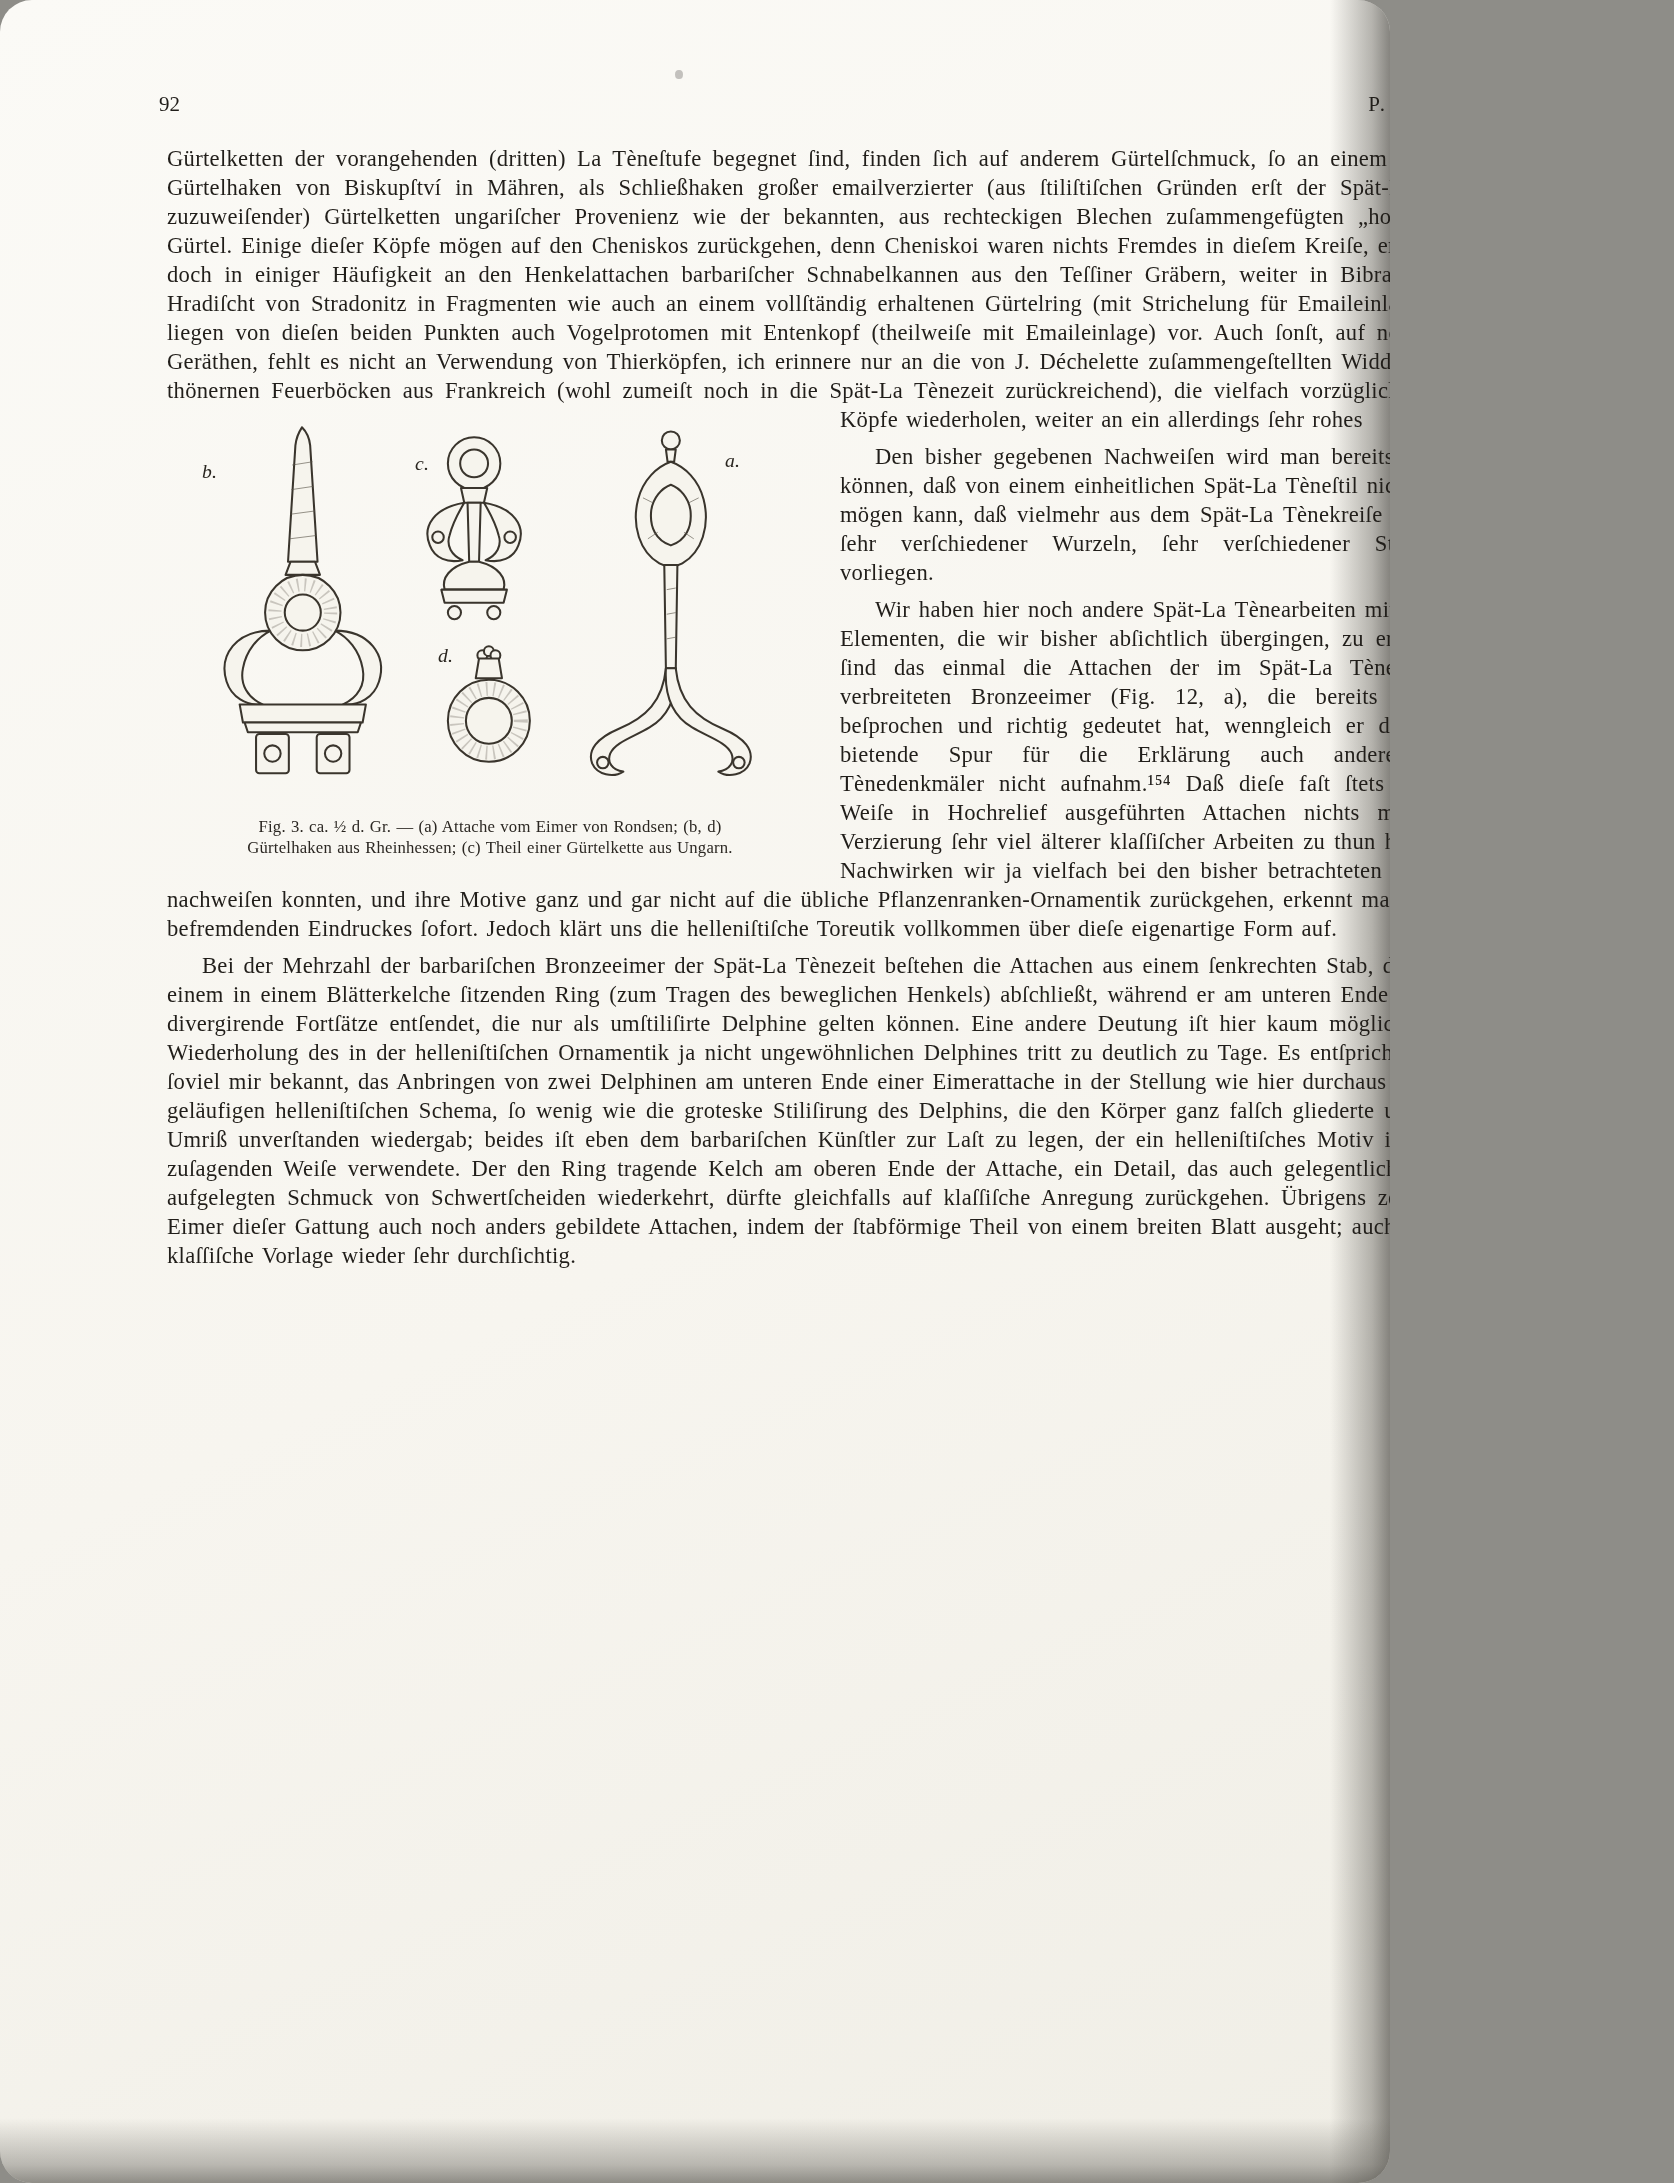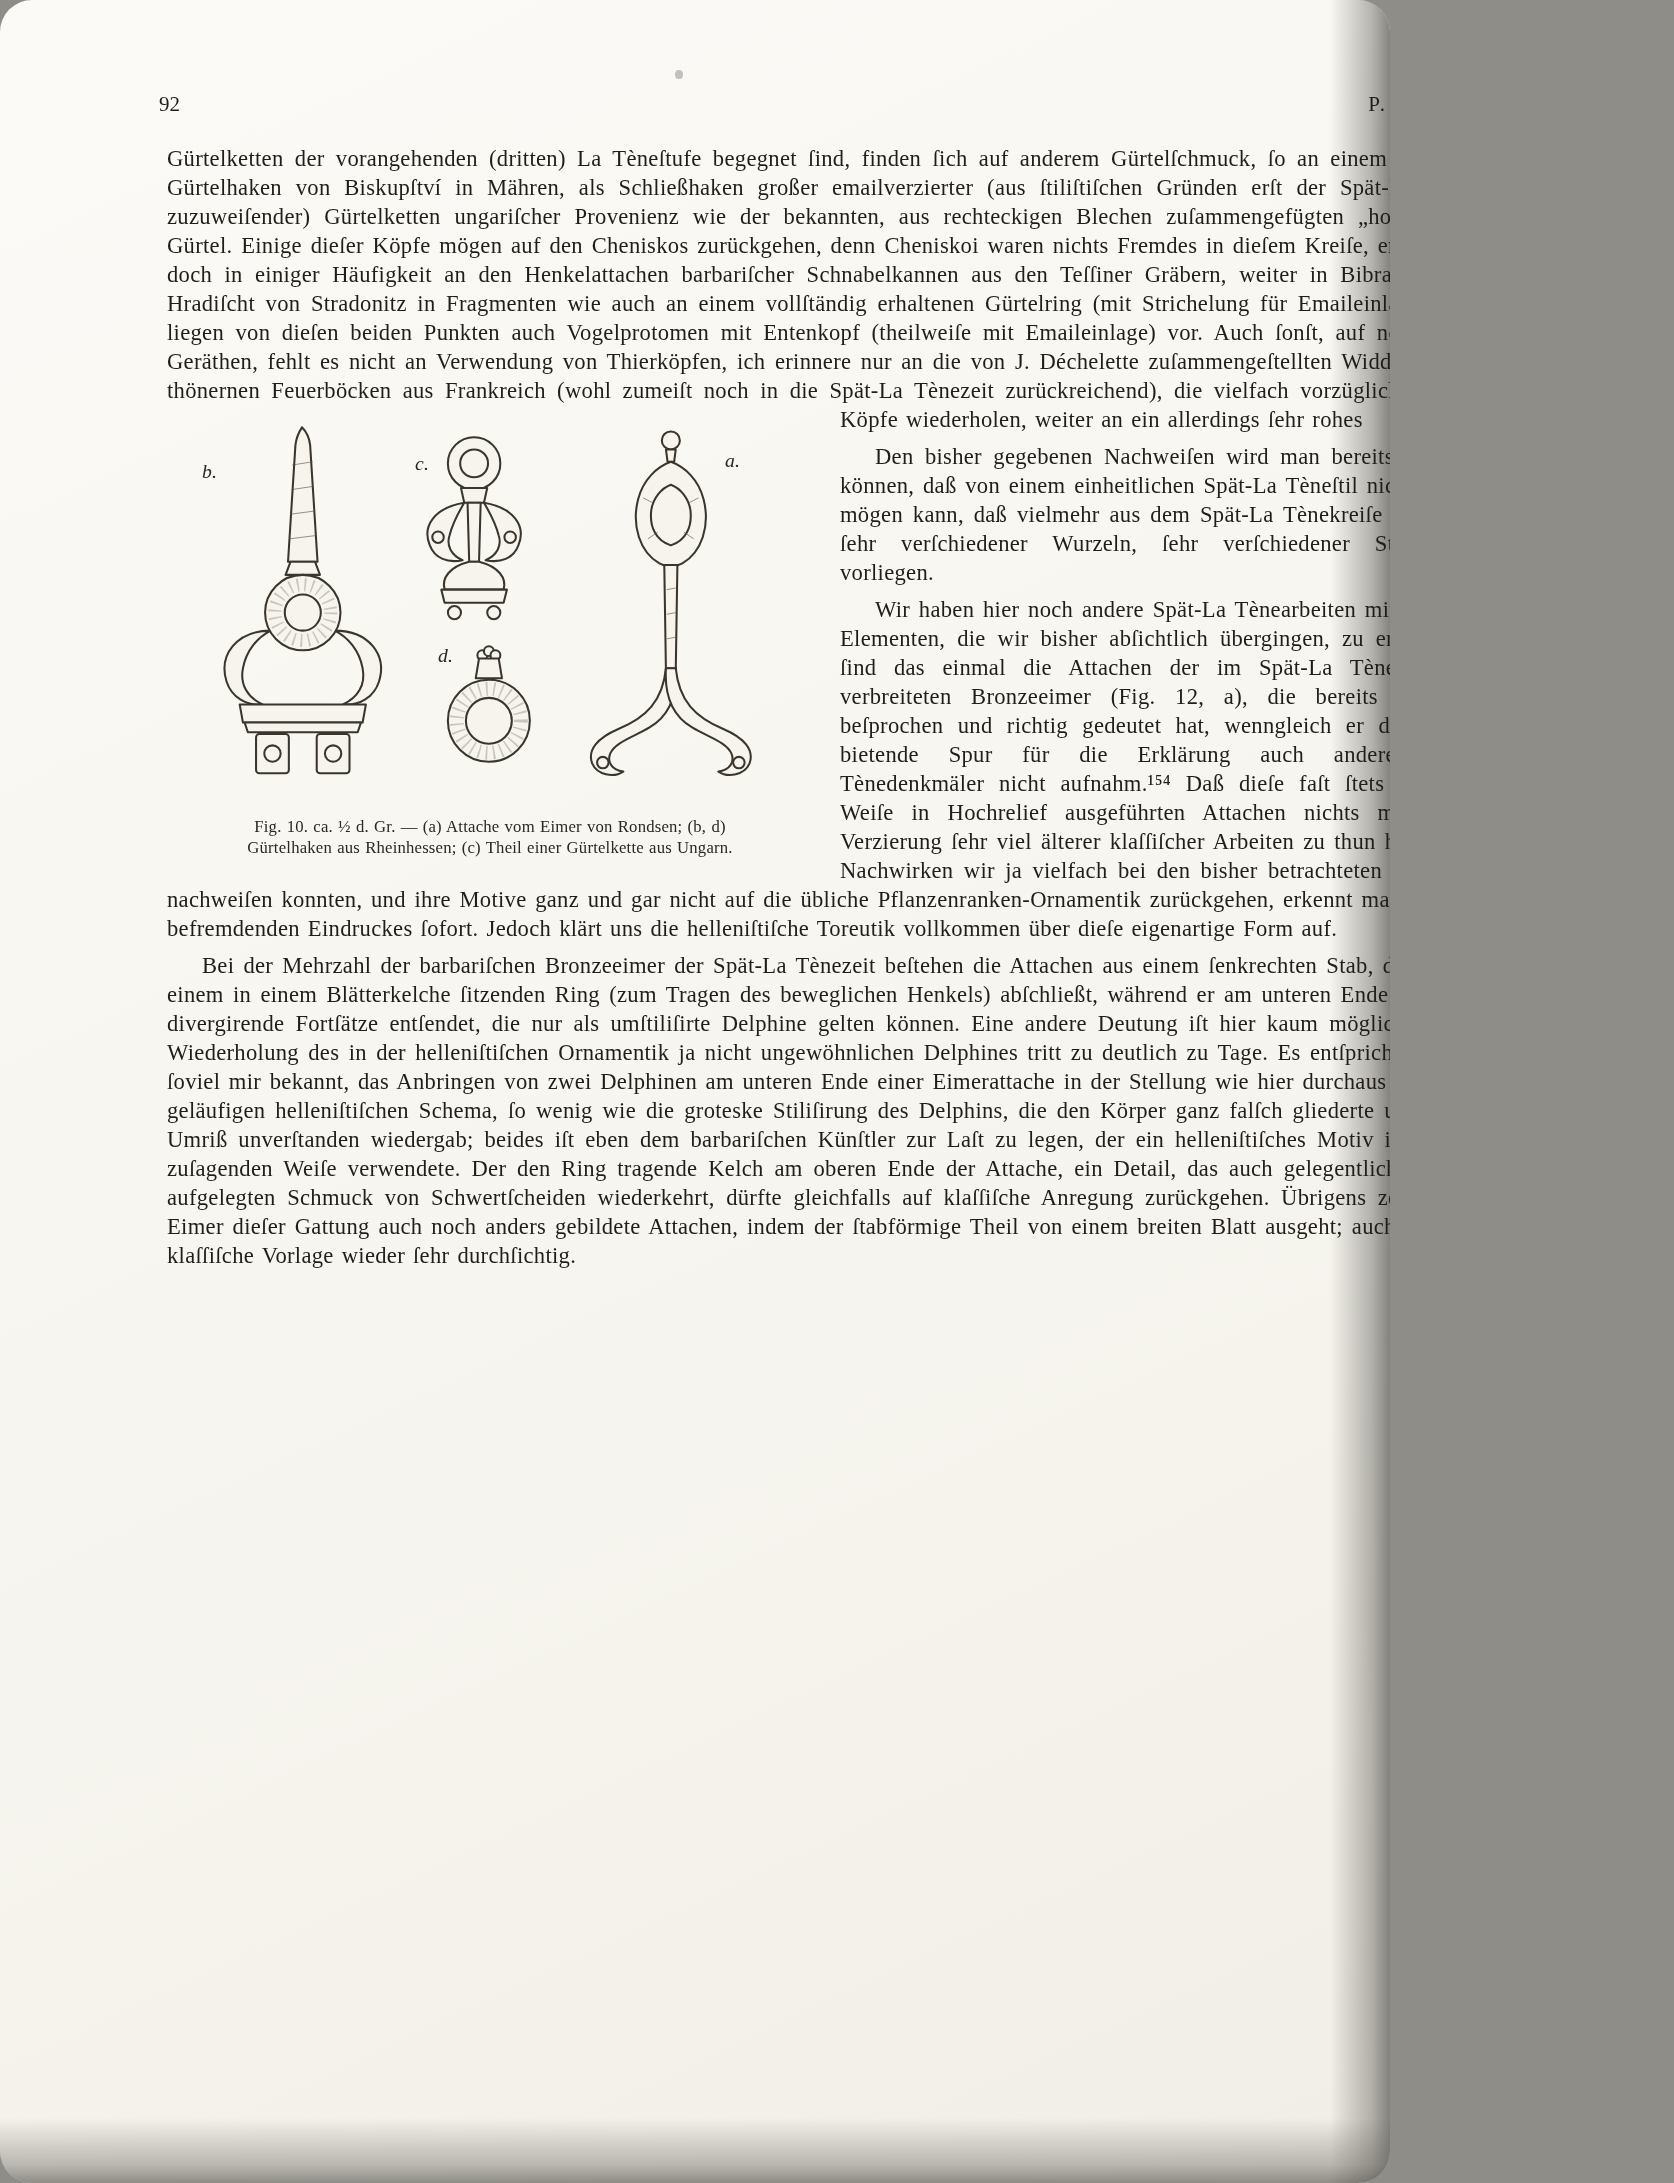--- a/index.html
+++ b/index.html
@@ -119,21 +119,21 @@
             <path class="fig-shape" d="M600 56 C583 62 566 78 560 102 C552 134 562 166 586 180 C595 185 605 185 614 180 C638 166 648 134 640 102 C634 78 617 62 600 56 Z"></path>
             <path class="fig-shape" d="M600 84 C611 88 622 100 624 116 C626 136 618 152 600 158 C582 152 574 136 576 116 C578 100 589 88 600 84 Z"></path>
             <path class="hatch" d="M566 100 L578 106 M634 100 L622 106 M572 150 L584 142 M628 150 L616 142"></path>
             <path class="fig-shape" d="M592 182 L608 182 L606 310 L594 310 Z"></path>
             <path class="hatch" d="M595 212 L606 210 M595 242 L606 240 M595 272 L606 270"></path>
             <path class="fig-shape" d="M594 308 C590 348 570 368 536 382 C510 393 498 408 504 424 C510 438 530 442 542 434 C528 432 522 422 526 412 C532 398 554 392 574 380 C598 366 608 342 606 308 Z"></path>
             <path class="fig-shape" d="M606 308 C610 348 630 368 664 382 C690 393 702 408 696 424 C690 438 670 442 658 434 C672 432 678 422 674 412 C668 398 646 392 626 380 C602 366 592 342 594 308 Z"></path>
             <circle class="fig-shape" cx="517" cy="423" r="7"></circle>
             <circle class="fig-shape" cx="683" cy="423" r="7"></circle>
           </svg>
-            <span class="figcaption">Fig. 10. ca. ½ d. Gr. — (a) Attache vom Eimer von Rondsen; (b, d) Gürtelhaken aus Rheinhessen; (c) Theil einer Gürtelkette aus Ungarn.</span>
+            <span class="figcaption">Fig. 3. ca. ½ d. Gr. — (a) Attache vom Eimer von Rondsen; (b, d) Gürtelhaken aus Rheinhessen; (c) Theil einer Gürtelkette aus Ungarn.</span>
           </span> </p>
 
       <p class="para indent">Den bisher gegebenen Nachweiſen wird man bereits entnehmen können, daß von einem einheitlichen Spät-La Tèneſtil nicht die Rede mögen kann, daß vielmehr aus dem Spät-La Tènekreiſe Äußerungen ſehr verſchiedener Wurzeln, ſehr verſchiedener Stilrichtungen vorliegen.</p>
       <p class="para indent">Wir haben hier noch andere Spät-La Tènearbeiten mit figürlichen Elementen, die wir bisher abſichtlich übergingen, zu erwähnen. Es ſind das einmal die Attachen der im Spät-La Tènekreiſe weit verbreiteten Bronzeeimer (Fig. 12, a), die bereits H. Willers beſprochen und richtig gedeutet hat, wenngleich er die ſich hier bietende Spur für die Erklärung auch anderer Spät-La Tènedenkmäler nicht aufnahm.¹⁵⁴ Daß dieſe faſt ſtets in gleicher Weiſe in Hochrelief ausgeführten Attachen nichts mit figuraler Verzierung ſehr viel älterer klaſſiſcher Arbeiten zu thun haben, deren Nachwirken wir ja vielfach bei den bisher betrachteten Denkmälern nachweiſen konnten, und ihre Motive ganz und gar nicht auf die übliche Pflanzenranken-Ornamentik zurückgehen, erkennt man trotz ihres befremdenden Eindruckes ſofort. Jedoch klärt uns die helleniſtiſche Toreutik vollkommen über dieſe eigenartige Form auf.</p>
       <p class="para indent">Bei der Mehrzahl der barbariſchen Bronzeeimer der Spät-La Tènezeit beſtehen die Attachen aus einem ſenkrechten Stab, der oben mit einem in einem Blätterkelche ſitzenden Ring (zum Tragen des beweglichen Henkels) abſchließt, während er am unteren Ende zwei lange, divergirende Fortſätze entſendet, die nur als umſtiliſirte Delphine gelten können. Eine andere Deutung iſt hier kaum möglich, denn die Wiederholung des in der helleniſtiſchen Ornamentik ja nicht ungewöhnlichen Delphines tritt zu deutlich zu Tage. Es entſpricht allerdings, ſoviel mir bekannt, das Anbringen von zwei Delphinen am unteren Ende einer Eimerattache in der Stellung wie hier durchaus nicht einem geläufigen helleniſtiſchen Schema, ſo wenig wie die groteske Stiliſirung des Delphins, die den Körper ganz falſch gliederte und auch im Umriß unverſtanden wiedergab; beides iſt eben dem barbariſchen Künſtler zur Laſt zu legen, der ein helleniſtiſches Motiv in einer ihm zuſagenden Weiſe verwendete. Der den Ring tragende Kelch am oberen Ende der Attache, ein Detail, das auch gelegentlich unter dem aufgelegten Schmuck von Schwertſcheiden wiederkehrt, dürfte gleichfalls auf klaſſiſche Anregung zurückgehen. Übrigens zeigen einige Eimer dieſer Gattung auch noch anders gebildete Attachen, indem der ſtabförmige Theil von einem breiten Blatt ausgeht; auch hier iſt die klaſſiſche Vorlage wieder ſehr durchſichtig.</p>
 
     </div>
   </div>
 </div>
 

